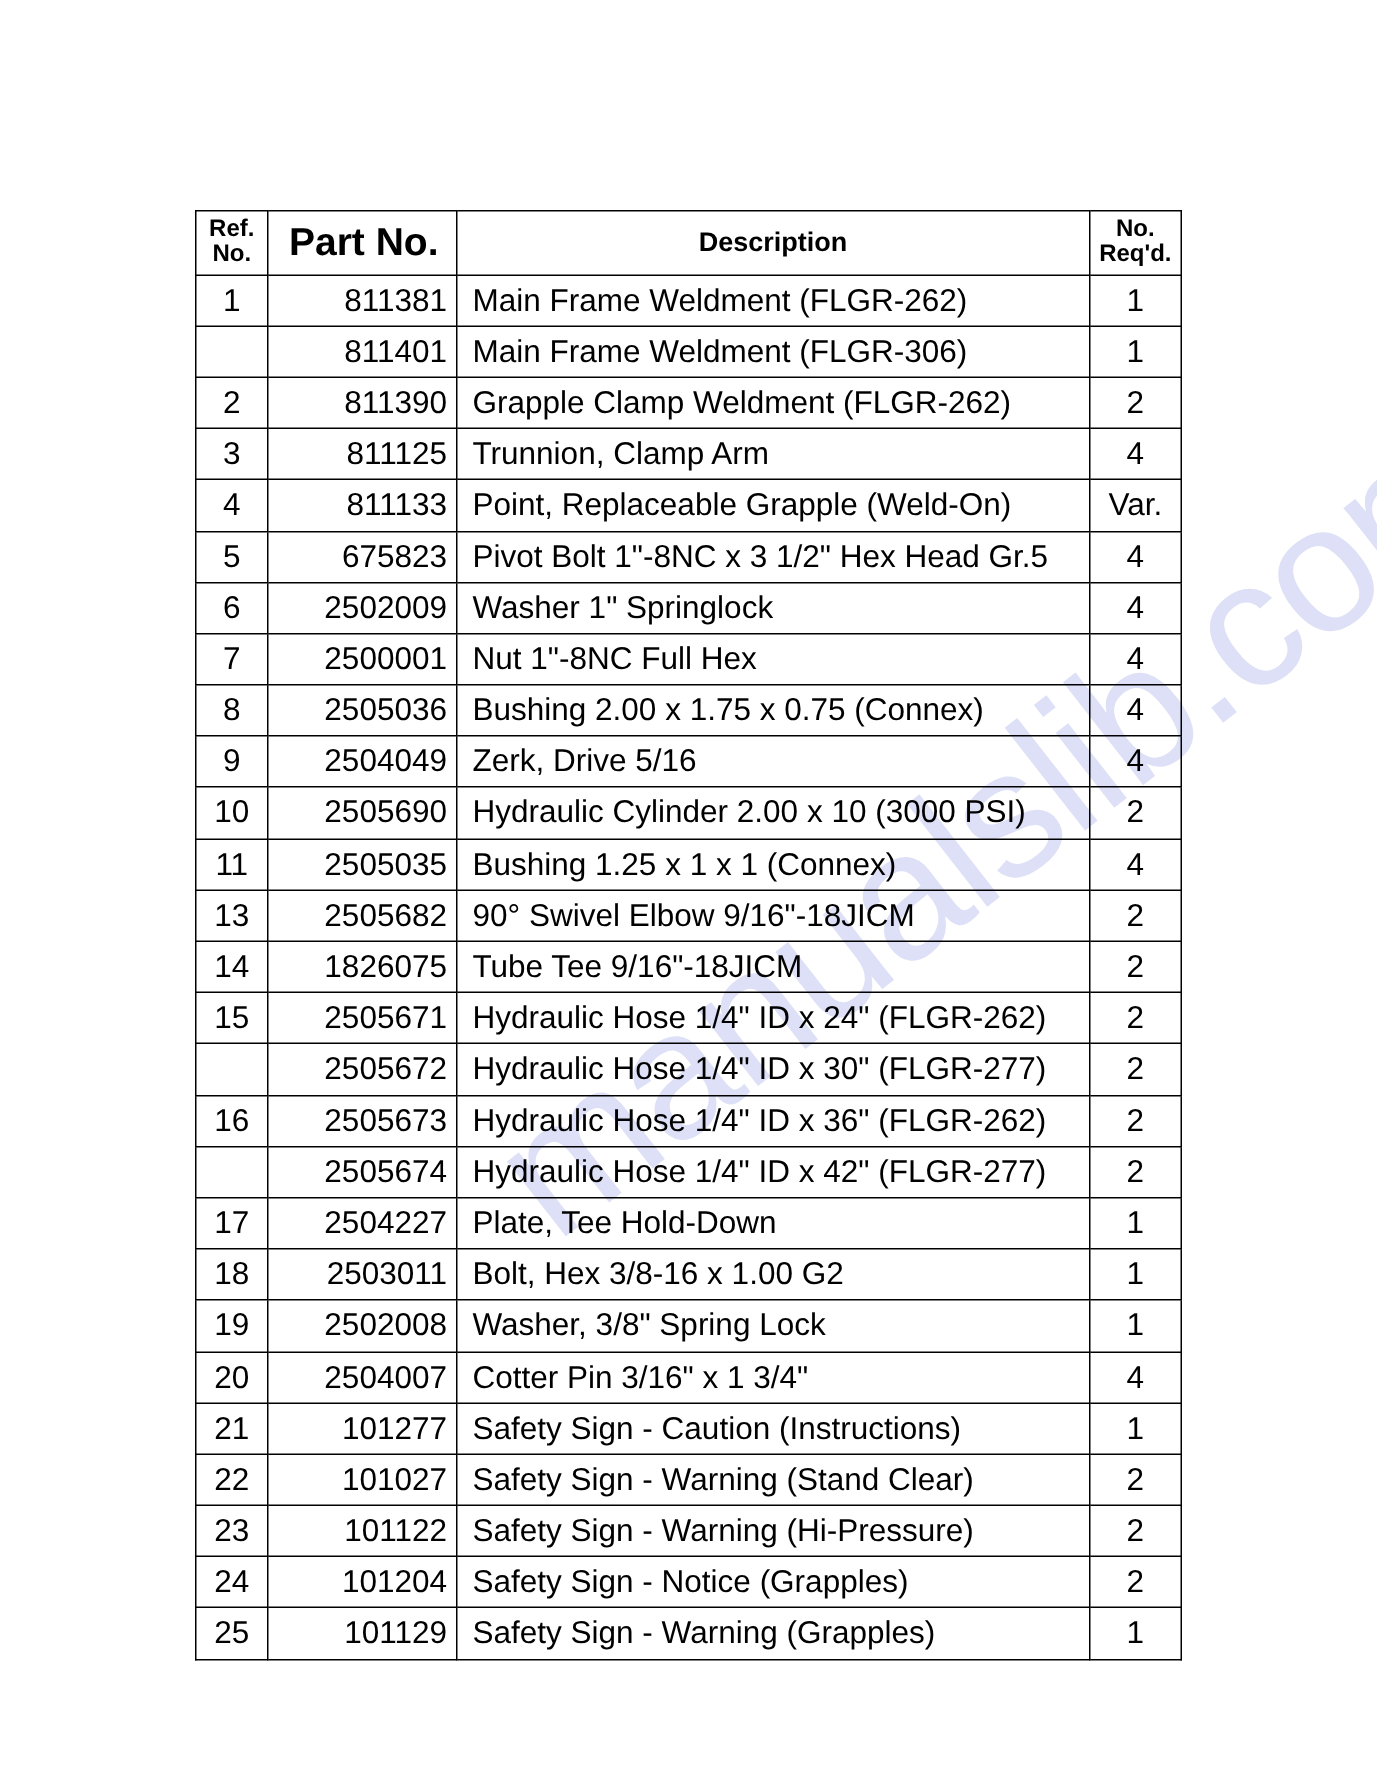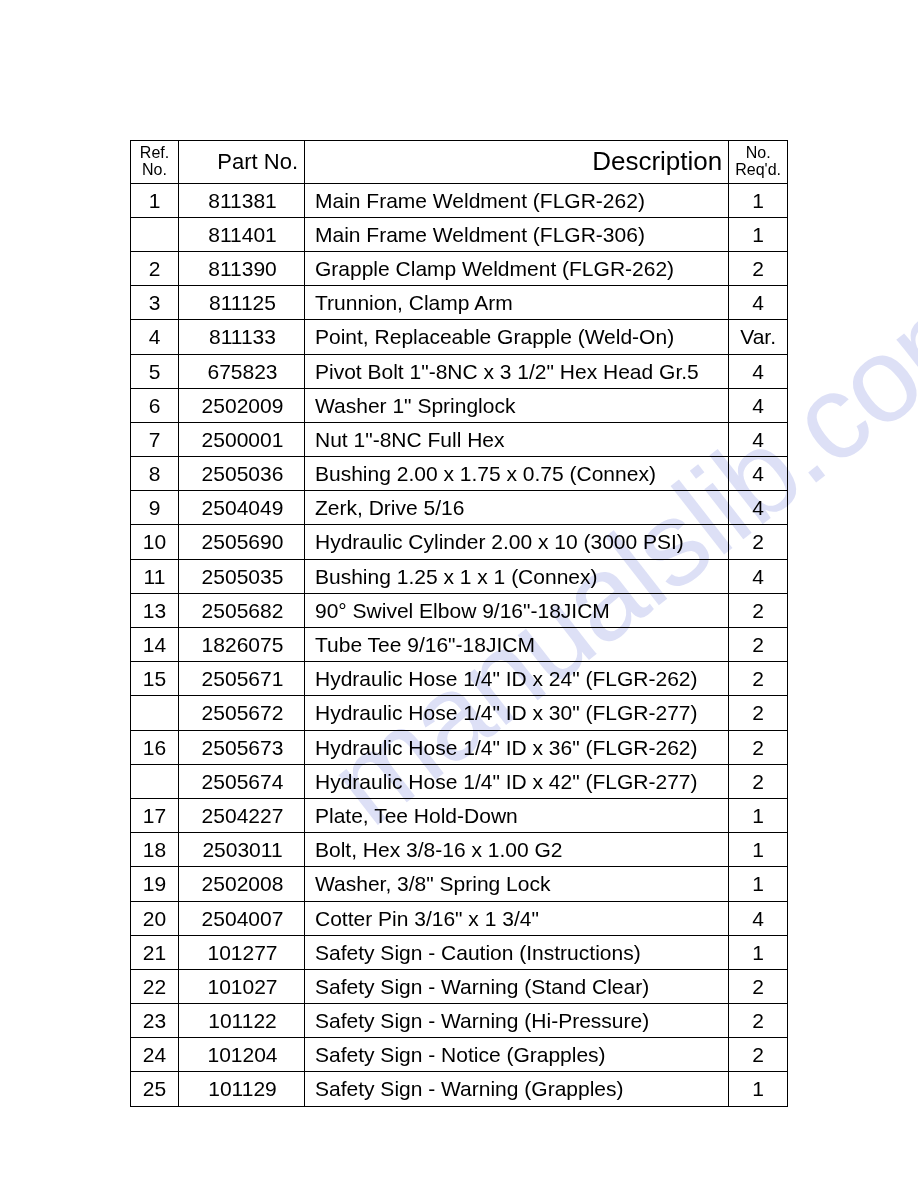--- a/index.html
+++ b/index.html
@@ -29,51 +29,51 @@
       position: relative;
       z-index: 1;
     }
     th, td {
       border: 1.5px solid #000;
       padding: 4px 6px;
       vertical-align: middle;
       background: transparent;
     }
     thead th {
-      font-weight: 400;
+      font-weight: 700;
       background: transparent;
     }
     th.col-ref {
       width: 48px;
       font-size: 16px;
       line-height: 1.05;
       text-align: center;
     }
     th.col-part {
       width: 126px;
-      font-size: 22px;
-      text-align: right;
+      font-size: 26px;
+      text-align: center;
       padding-left: 8px;
     }
     th.col-desc {
-      font-size: 26px;
-      text-align: right;
+      font-size: 18px;
+      text-align: center;
     }
     th.col-qty {
       width: 54px;
       font-size: 16px;
       line-height: 1.05;
       text-align: center;
     }
     td {
       font-size: 21px;
       line-height: 1.2;
     }
     td.c-ref { text-align: center; }
-    td.c-part { text-align: center; padding-left: 8px; }
+    td.c-part { text-align: right; padding-left: 8px; }
     td.c-desc { text-align: left; padding-left: 10px; }
     td.c-qty { text-align: center; }
   </style>
 </head>
 <body>
 
 <div class="watermark">manualslib.com</div>
 
 <table>
   <thead>

